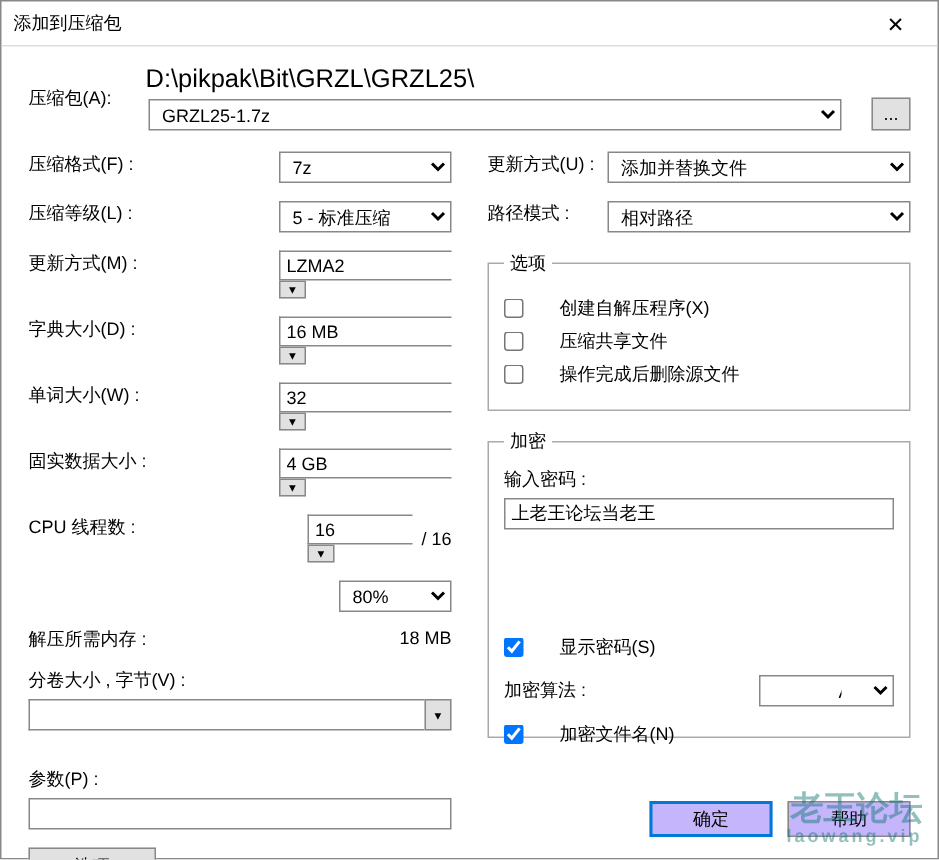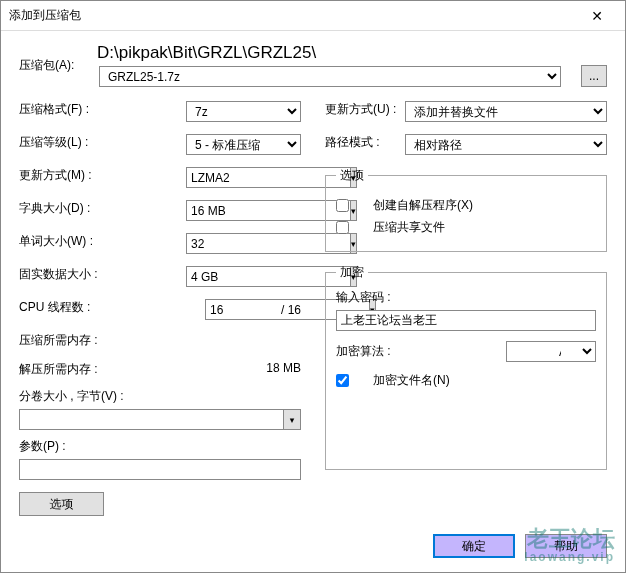--- a/index.html
+++ b/index.html
@@ -14,38 +14,38 @@
 .path { font-size: 17px; margin-left: -2px; margin-bottom: 2px; }
 .archive-name { flex: 1; display: flex; gap: 20px; align-items: center; }
 select, input[type="text"] { border: 1px solid #888; padding: 2px 4px; font-size: 12px; height: 21px; background: #fff; font-family: inherit; }
 select { padding-right: 18px; }
 .full-select { flex: 1; }
 .browse-btn { width: 26px; height: 22px; border: 1px solid #888; background: #e1e1e1; cursor: pointer; font-size: 12px; }
 .columns { display: flex; margin-top: 14px; gap: 24px; }
 .col-l { flex: 1; }
 .col-r { flex: 1; }
 .col-l .row, .col-r .row { margin-bottom: 12px; }
-.combo-input { display: flex; width: 115px; }
+.combo-input { display: flex; width: 115px; flex-direction: column; }
 .combo-input input { flex: 1; border-right: none; }
 .combo-input .dd-btn { width: 18px; border: 1px solid #888; background: #e1e1e1; cursor: pointer; display: flex; align-items: center; justify-content: center; font-size: 9px; }
 .sel-sm { width: 115px; }
 .cpu-row { display: flex; align-items: center; }
 .cpu-row .combo-input { width: 70px; }
 .cpu-total { margin-left: 6px; }
 .mem-block { margin-top: 4px; }
 .mem-label { font-size: 12px; margin-bottom: 2px; }
 .mem-row { display: flex; align-items: center; margin-bottom: 10px; }
 .mem-vals { font-size: 12px; }
 .pct-sel { margin-left: auto; width: 75px; }
 .decompress-row { display: flex; justify-content: space-between; margin-bottom: 10px; }
 .split-label { font-size: 12px; margin-bottom: 4px; }
 .full-combo { display: flex; width: 100%; }
 .full-combo input { flex: 1; border-right: none; }
 .full-combo .dd-btn { width: 18px; border: 1px solid #888; background: #e1e1e1; cursor: pointer; display: flex; align-items: center; justify-content: center; font-size: 9px; }
-.params-label { margin-top: 8px; margin-bottom: 4px; }
+.params-label { margin-top: 24px; margin-bottom: 4px; }
 .options-btn { margin-top: 12px; width: 85px; height: 24px; border: 1px solid #888; background: #e1e1e1; cursor: pointer; font-size: 12px; font-family: inherit; }
 fieldset { border: 1px solid #aaa; padding: 8px 10px 10px; margin-top: 4px; }
 fieldset legend { font-size: 12px; padding: 0 4px; }
 .chk-row { display: flex; align-items: center; margin: 5px 0; gap: 24px; }
 .chk-row input[type="checkbox"] { width: 13px; height: 13px; }
 .pwd-label { font-size: 12px; margin-bottom: 4px; }
 .pwd-input { width: 100%; border: 1px solid #0078d7; padding: 2px 4px; height: 21px; }
 .enc-row { display: flex; align-items: center; margin: 10px 0; gap: 8px; }
 .enc-sel { width: 90px; margin-left: auto; padding-left: 48px; }
 .button-bar { position: absolute; bottom: 14px; right: 18px; display: flex; gap: 10px; }
@@ -140,22 +140,22 @@
           <div style="flex:1;display:flex;justify-content:flex-end;" class="cpu-row">
             <div class="combo-input">
               <input type="text" value="16" style="">
               <div class="dd-btn">▾</div>
             </div>
             <span class="cpu-total">/ 16</span>
           </div>
         </div>
 
         <div class="mem-block">
-          <div class="mem-label">压缩所需内存 :</div>
           <div class="mem-row">
+            <select class="pct-sel"><option>80%</option></select>
           </div>
         </div>
 
         <div class="decompress-row">
           <span>解压所需内存 :</span>
           <span>18 MB</span>
         </div>
 
         <div class="split-label">分卷大小 , 字节(V) :</div>
         <div class="full-combo">
@@ -184,27 +184,35 @@
         <fieldset>
           <legend>选项</legend>
           <label class="chk-row">
             <input type="checkbox" style="">
             <span>创建自解压程序(X)</span>
           </label>
           <label class="chk-row">
             <input type="checkbox" style="">
             <span>压缩共享文件</span>
           </label>
+          <label class="chk-row">
+            <input type="checkbox" style="">
+            <span>操作完成后删除源文件</span>
+          </label>
         </fieldset>
 
         <fieldset style="margin-top:12px;height:206px;">
           <legend>加密</legend>
           <div class="pwd-label">输入密码 :</div>
           <input type="text" class="pwd-input" value="上老王论坛当老王" style="">
 
+          <label class="chk-row" style="margin-top:70px;">
+            <input type="checkbox" checked="" style="">
+            <span>显示密码(S)</span>
+          </label>
 
           <div class="enc-row">
             <span>加密算法 :</span>
             <select class="enc-sel"><option>AES-256</option></select>
           </div>
 
           <label class="chk-row">
             <input type="checkbox" checked="" style="">
             <span>加密文件名(N)</span>
           </label>

